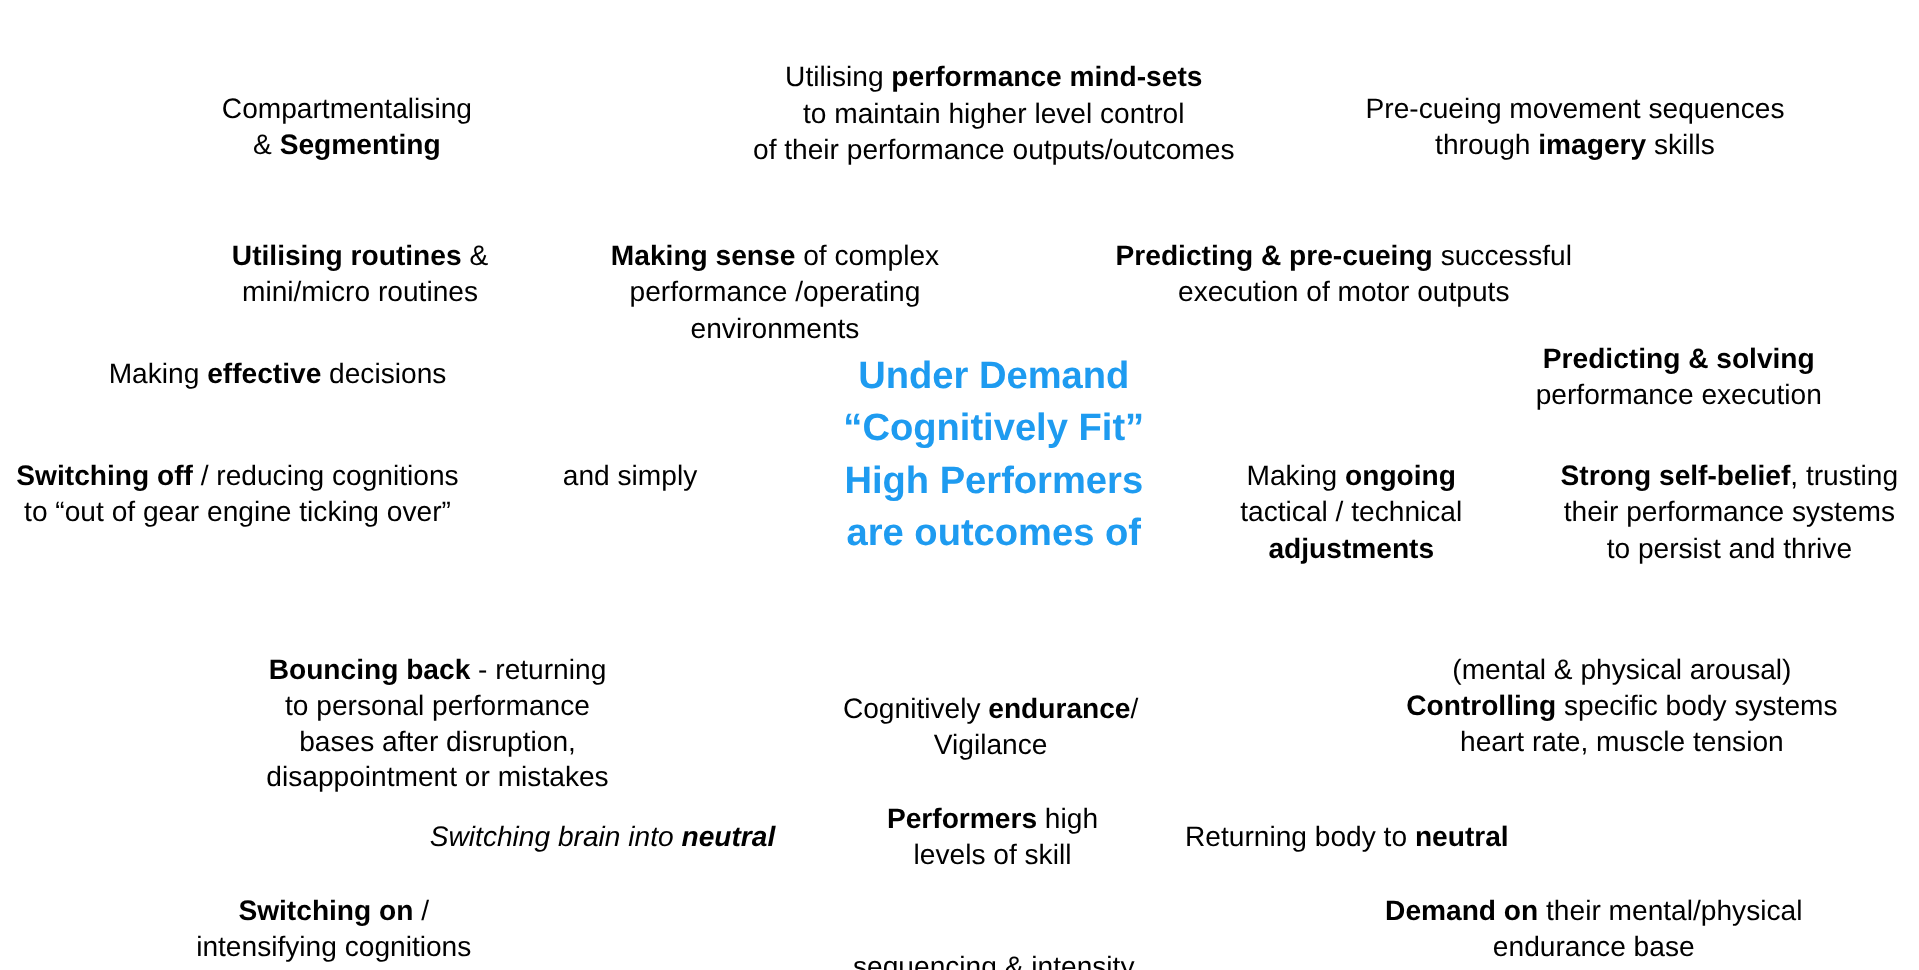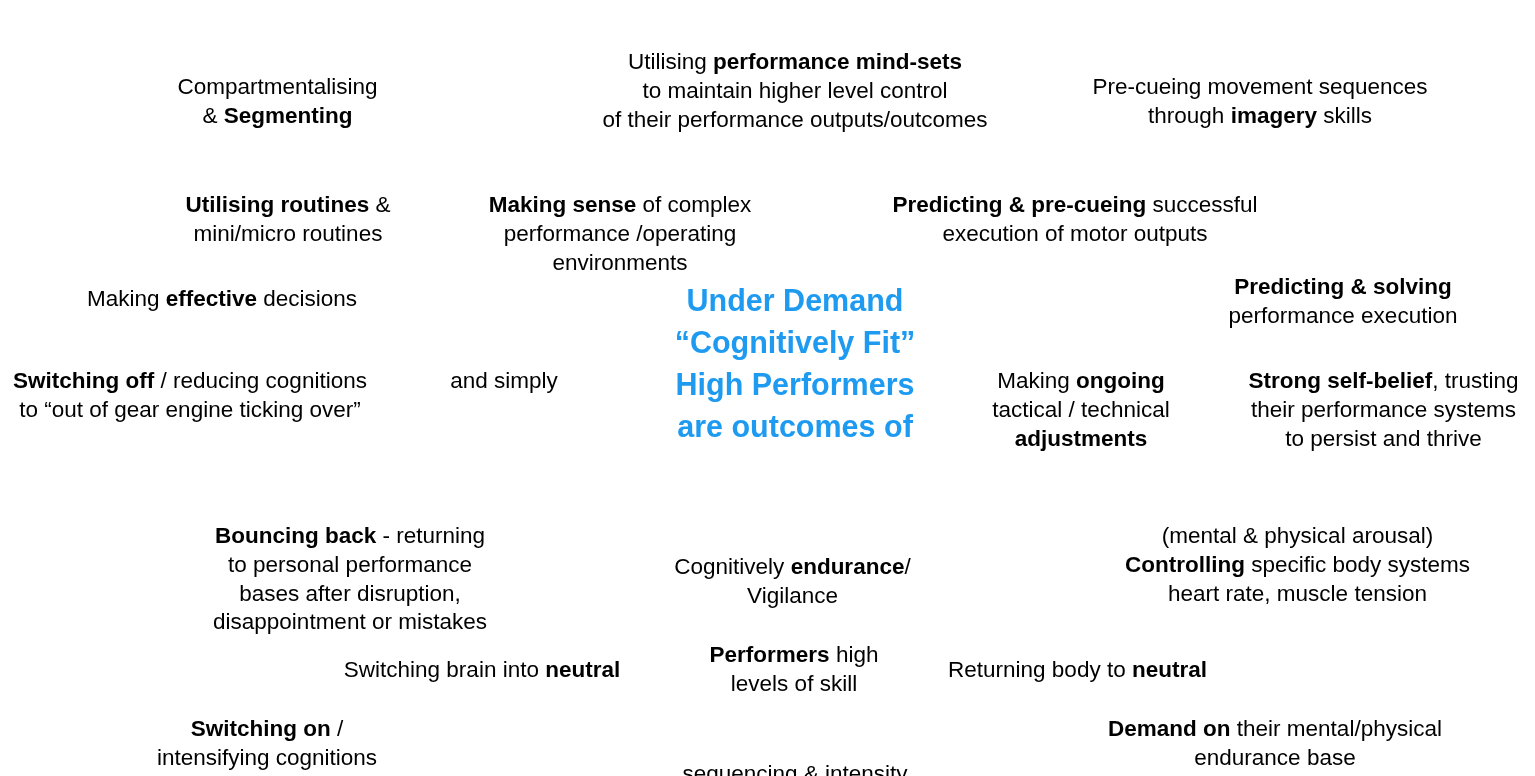--- a/index.html
+++ b/index.html
@@ -129,21 +129,21 @@
       <span class="l"><span>Cognitively </span><b>endurance</b><span>/</span></span>
       <span class="l"><span>Vigilance</span></span>
     </div>
 
   <div class="node c" style="left:1060px; top:477px; width:475px;">
       <span class="l"><span>(mental &amp; physical arousal)</span></span>
       <span class="l"><b>Controlling</b><span> specific body systems</span></span>
       <span class="l"><span>heart rate, muscle tension</span></span>
     </div>
 
-  <div class="node c" style="left:312px; top:611px; width:340px;">
+  <div class="node c" style="left:312px; top:611px; width:340px;font-style:italic;">
       <span class="l"><span>Switching brain into </span><b>neutral</b></span>
     </div>
 
   <div class="node c" style="left:690px; top:596px; width:208px;">
       <span class="l"><b>Performers</b><span> high</span></span>
       <span class="l"><span>levels of skill</span></span>
     </div>
 
   <div class="node c" style="left:930px; top:611px; width:295px;">
       <span class="l"><span>Returning body to </span><b>neutral</b></span>

